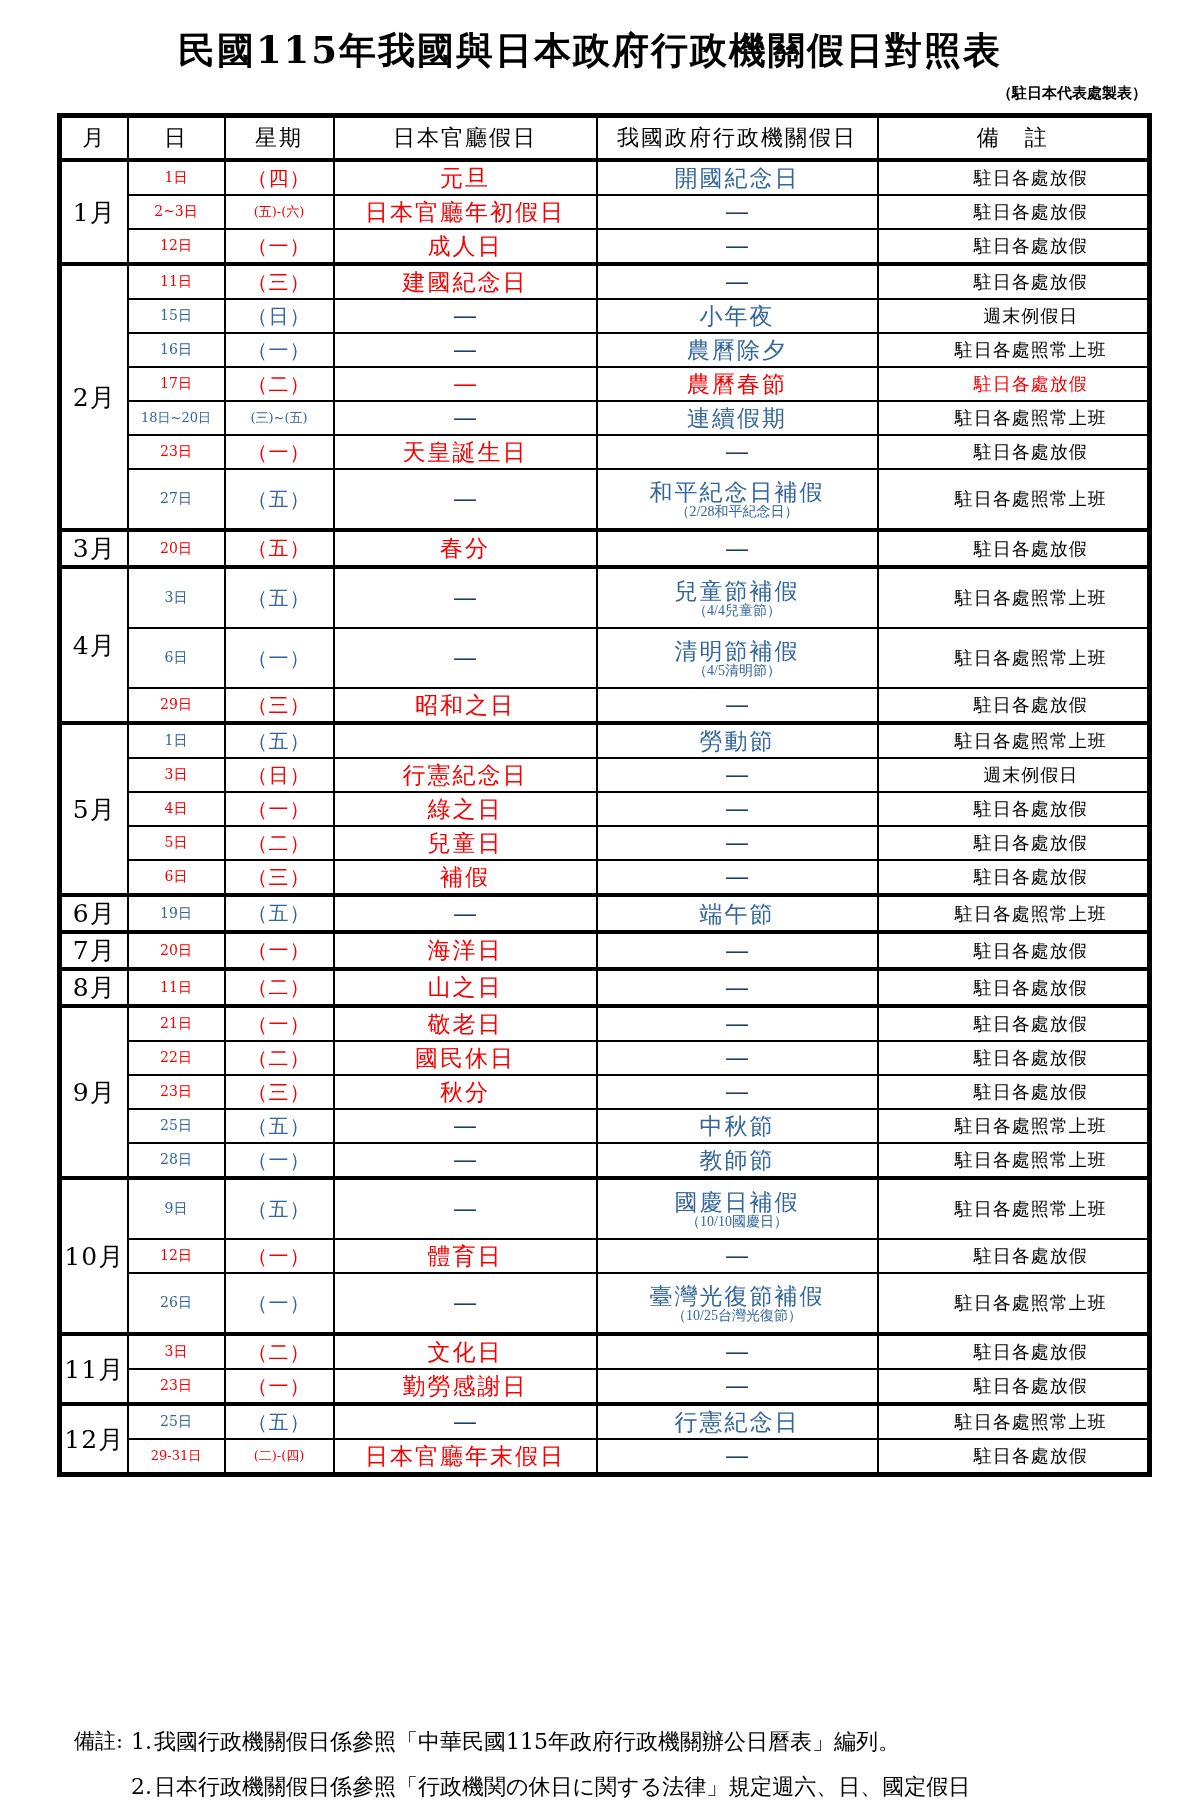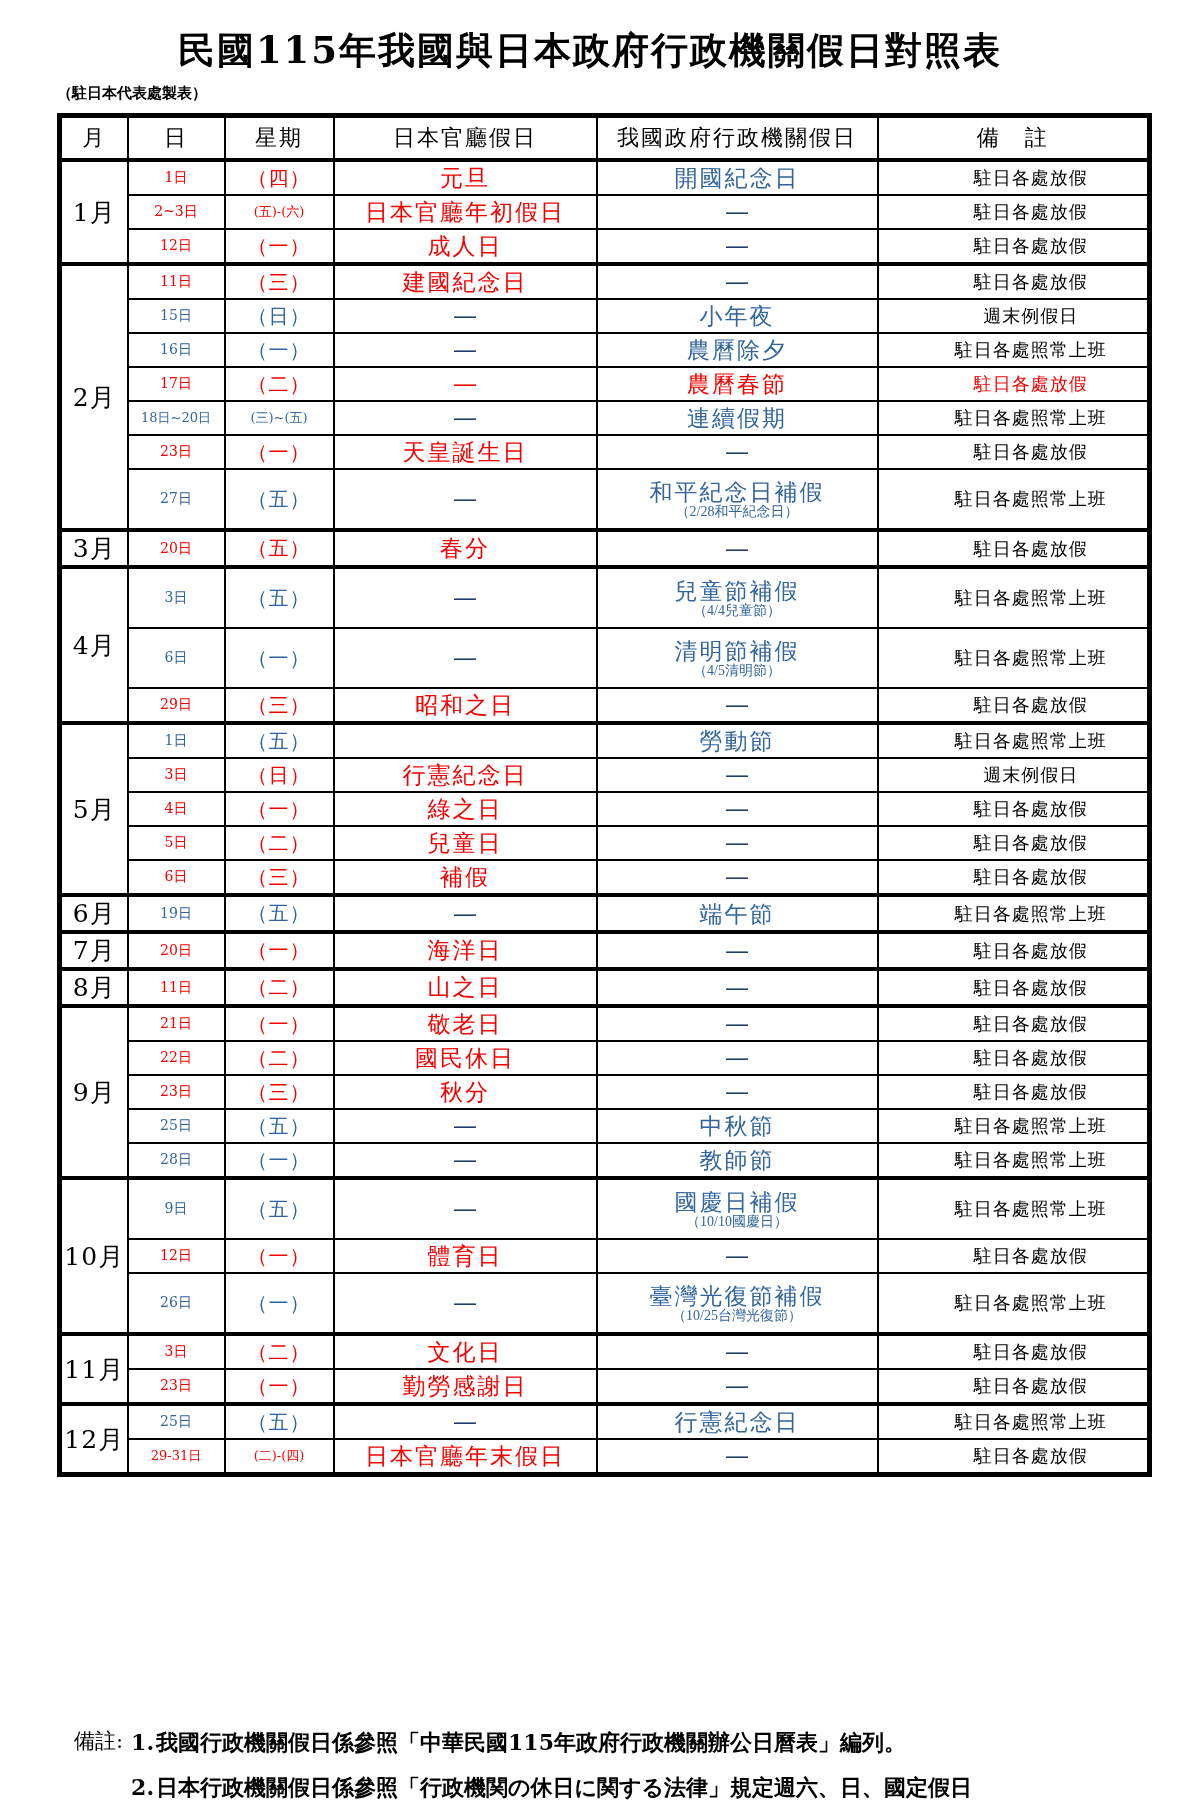--- a/index.html
+++ b/index.html
@@ -16,20 +16,21 @@
   .title {
     margin-top: 26px;
     text-align: center;
     font-size: 37px;
     font-weight: bold;
     letter-spacing: 2px;
   }
   .subtitle {
     width: 1090px;
     margin: 8px 0 0 57px;
+    text-align: right;
     font-size: 15px;
     font-weight: bold;
   }
 
   table.holiday-table {
     margin: 10px 0 0 57px;
     width: 1090px;
     table-layout: fixed;
     border-collapse: collapse;
     border: 5px solid #000;
@@ -68,21 +69,21 @@
   td.tw.plain .main { display: inline; }
 
   .notes {
     display: flex;
     margin: 248px 0 0 74px;
     font-size: 22px;
     width: 1080px;
   }
   .notes-label { flex: none; white-space: nowrap; margin-right: 8px; font-size: 21px; padding-top: 2px; }
   .notes-items { flex: 1; }
-  .note-item { margin-bottom: 11px; font-weight: bold; }
+  .note-item { margin-bottom: 11px; }
   .note-line { line-height: 34px; }
   .note-num { margin-right: 2px; }
 </style>
 </head>
 <body>
 
 <div class="page">
 
   <div class="title">民國115年我國與日本政府行政機關假日對照表</div>
   <div class="subtitle">（駐日本代表處製表）</div>

